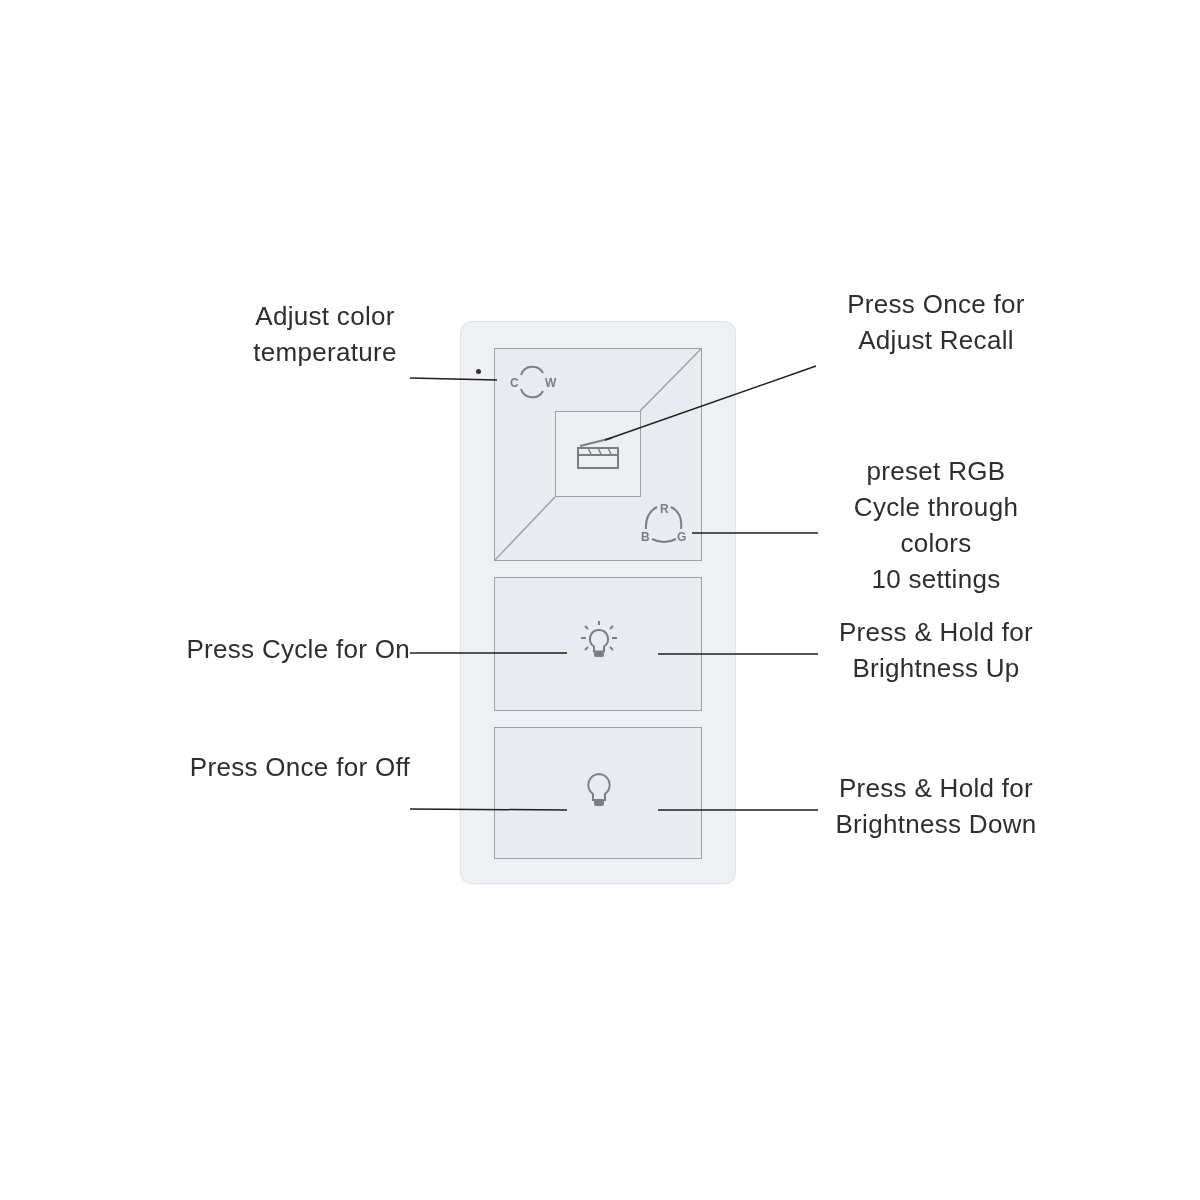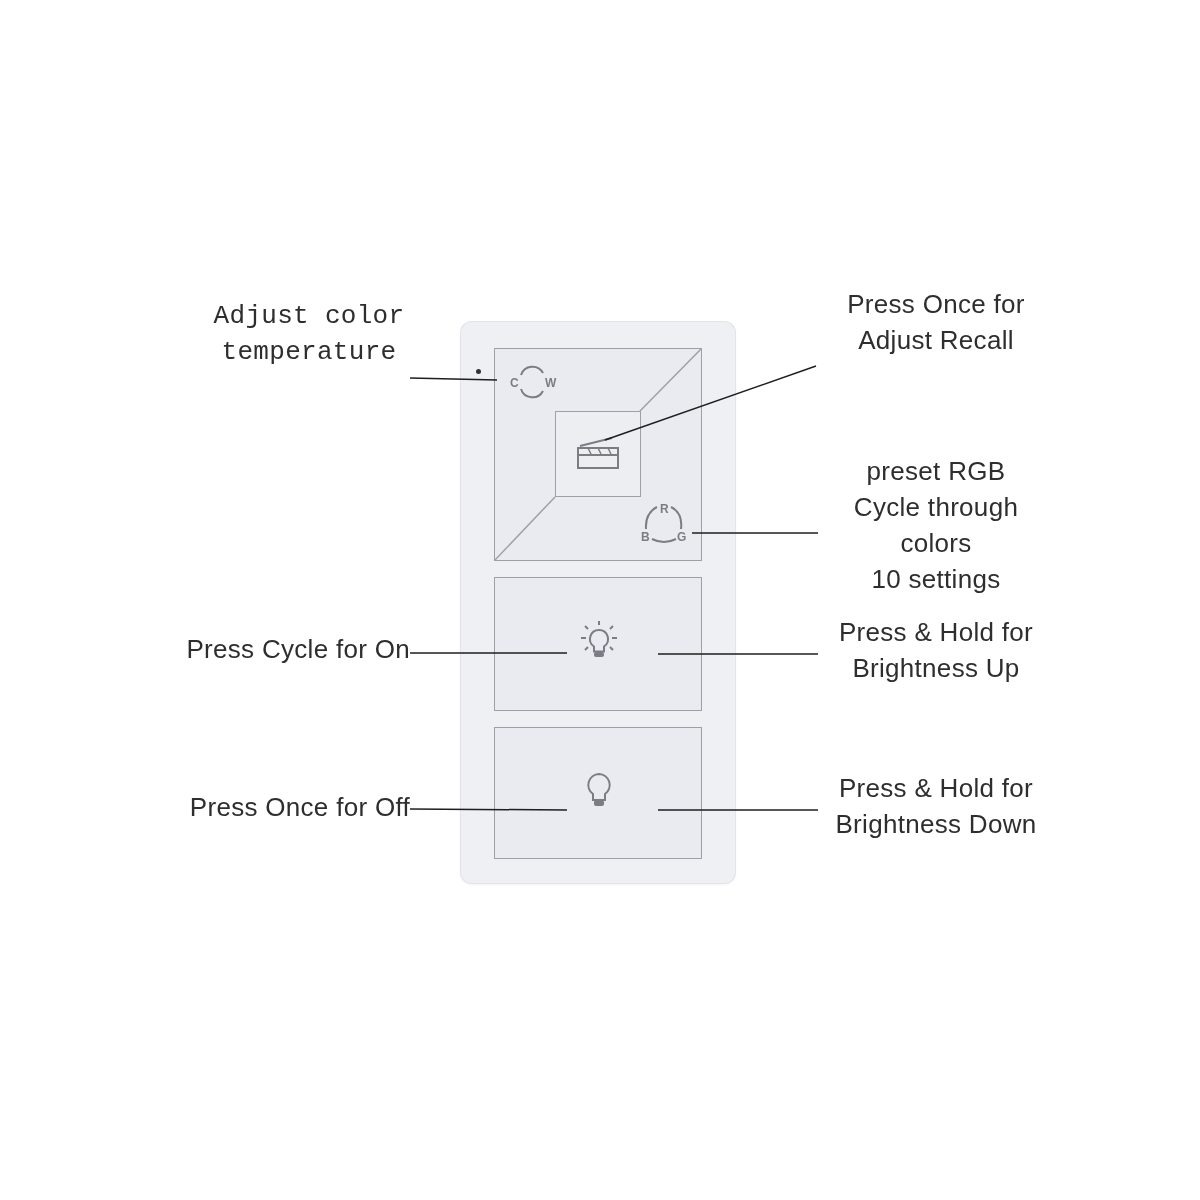--- a/index.html
+++ b/index.html
@@ -18,30 +18,30 @@
   .btn.bot { left:34px; top:406px; width:208px; height:132px; }
   .scene-btn { position:absolute; left:60px; top:62px; width:86px; height:86px;
                border:1.5px solid #9da1a7; box-sizing:border-box; background:#eceef2; }
   .led { position:absolute; left:16px; top:48px; width:5px; height:5px; border-radius:50%; background:#333; }
   svg.overlay { position:absolute; left:0; top:0; width:1200px; height:1200px; pointer-events:none; }
   .icon { position:absolute; }
 </style>
 </head>
 <body>
 
-<div class="label" style="left:200px; top:298px; width:218px;font-family:Liberation Mono, monospace;">
+<div class="label" style="left:216px; top:298px; width:218px;">
   <div>Adjust color</div>
   <div>temperature</div>
 </div>
 
 <div class="label" style="left:150px; top:631px; width:260px; text-align:right;">
   <div>Press Cycle for On</div>
 </div>
 
-<div class="label" style="left:150px; top:789px; width:260px; text-align:right;">
+<div class="label" style="left:150px; top:749px; width:260px; text-align:right;">
   <div>Press Once for Off</div>
 </div>
 
 <div class="label" style="left:816px; top:286px; width:240px;">
   <div>Press Once for</div>
   <div>Adjust Recall</div>
 </div>
 
 <div class="label" style="left:816px; top:453px; width:240px;">
   <div>preset RGB</div>

